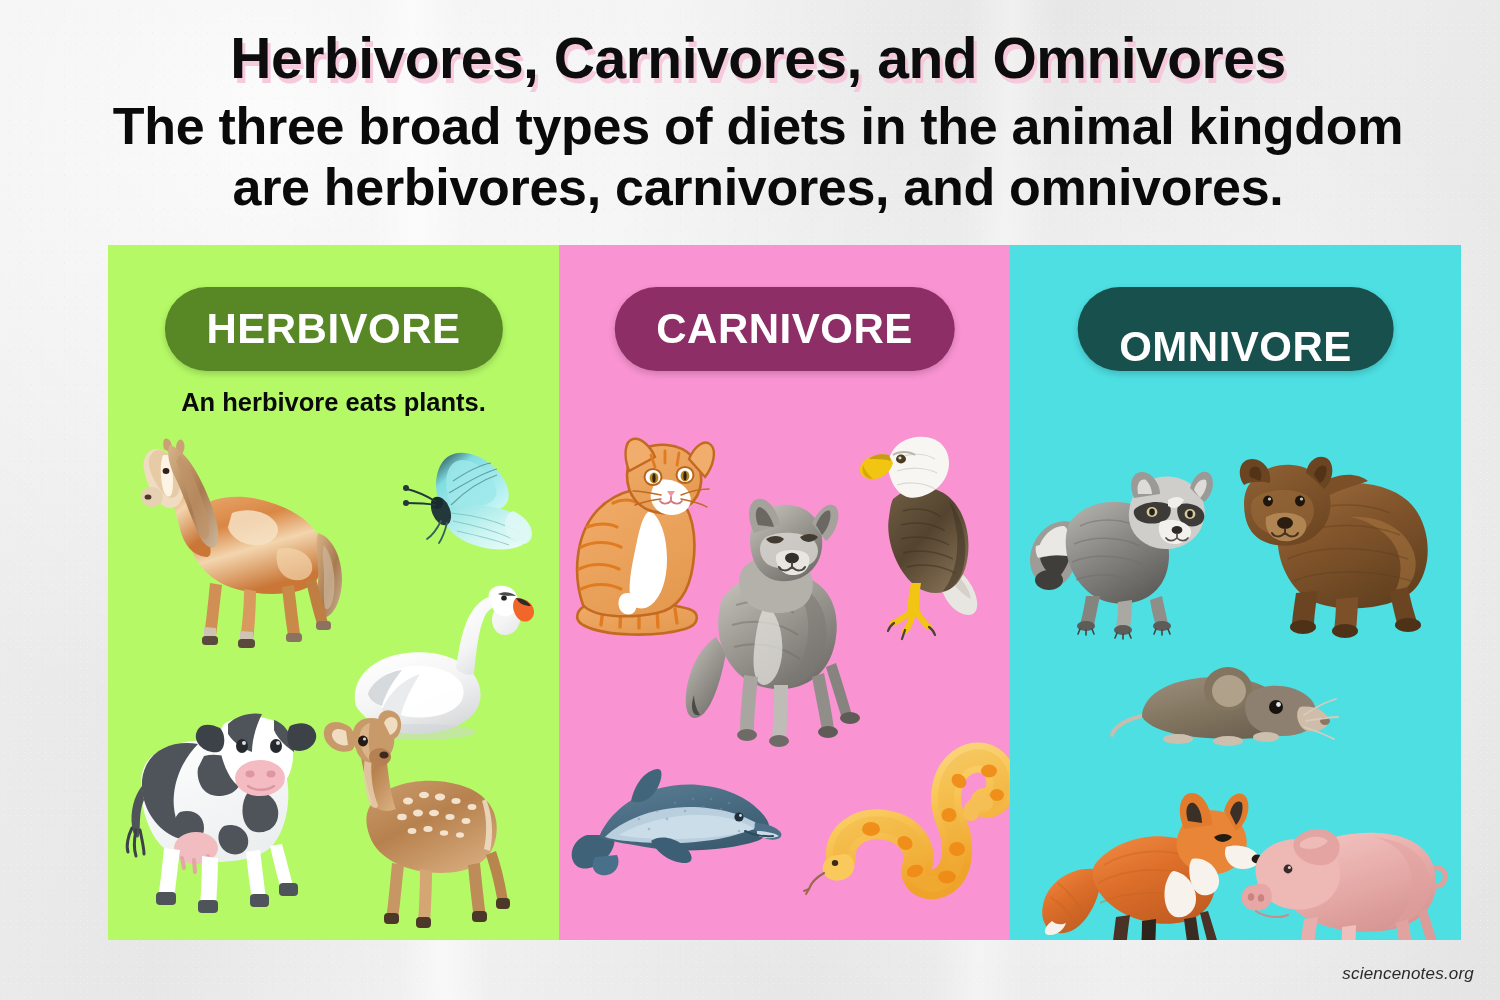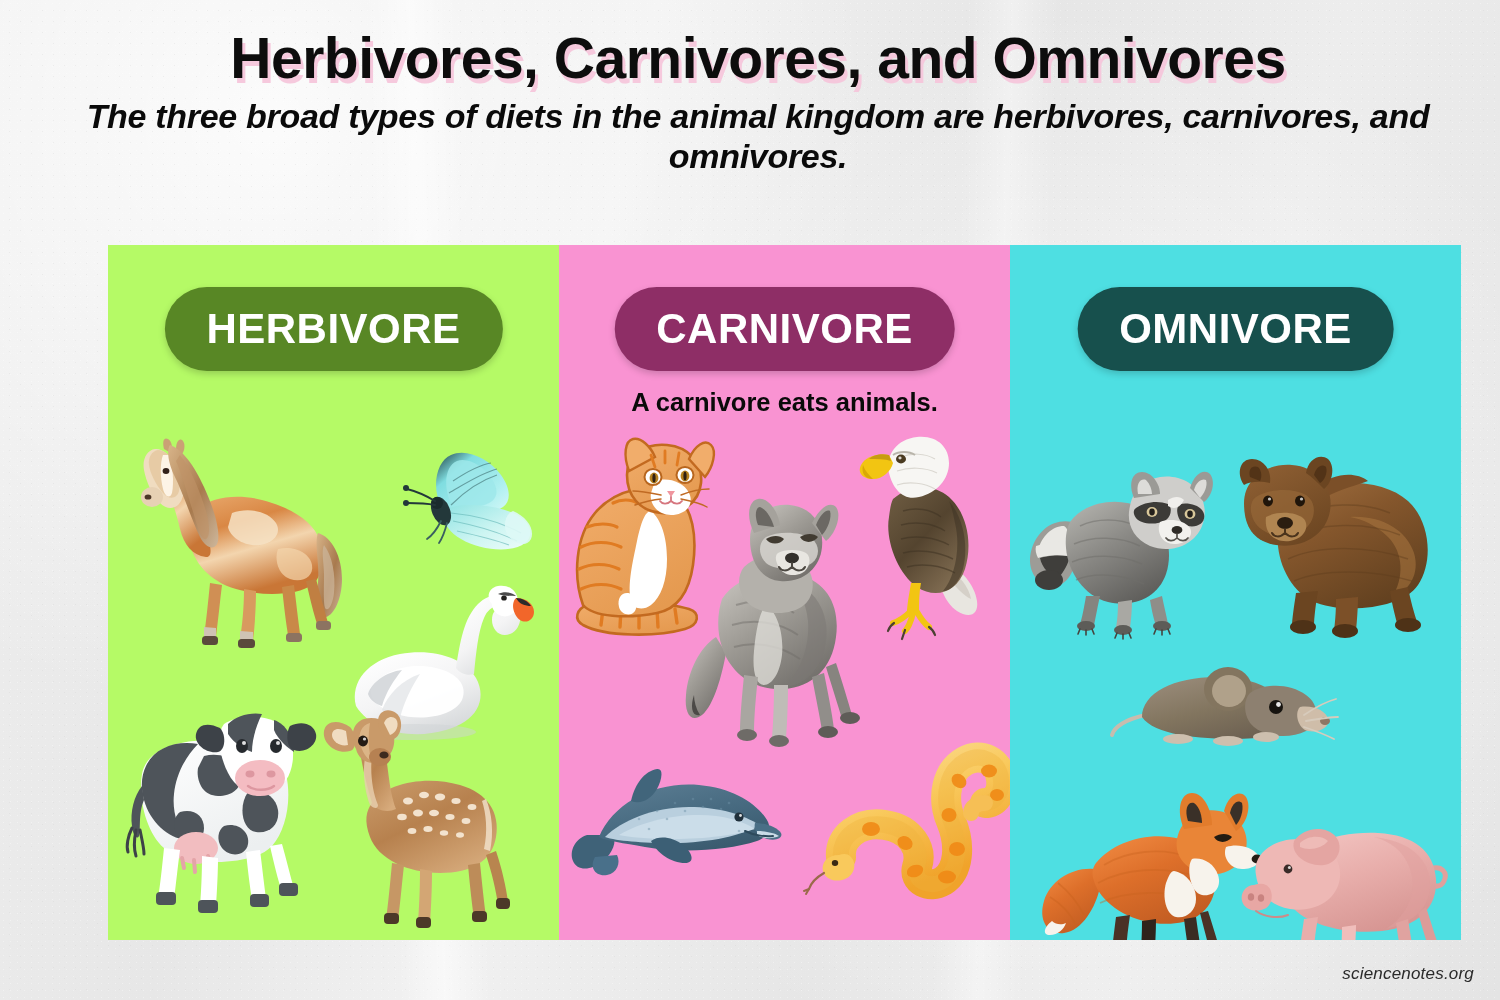--- a/index.html
+++ b/index.html
@@ -60,26 +60,25 @@
     font-size: 57px;
     font-weight: bold;
     letter-spacing: -0.5px;
     color: #0d0d0d;
     text-shadow: 3px 5px 0 rgba(246, 198, 219, 0.95);
     line-height: 1.08;
   }
   .subtitle {
     margin: 6px auto 8px;
     width: 1360px;
-    font-size: 34px;
+    font-size: 52px;
     font-weight: bold;
     color: #0a0a0a;
     line-height: 1.18;
     letter-spacing: -0.3px;
-    font-style: italic;
   }
 
   
   .panels {
     position: absolute;
     top: 245px;
     left: 62px;
     width: 1382px;
     height: 903px;
     display: flex;
@@ -157,20 +156,21 @@
     <h1 class="main-title">Herbivores, Carnivores, and Omnivores</h1>
     <p class="subtitle">The three broad types of diets in the animal kingdom are herbivores, carnivores, and omnivores.</p>
   </div>
 
   <div class="panels">
 
     <div class="panel" style="background:#b5fa66;">
       <div class="panel-pill" style="background:#588725;">
         <span>HERBIVORE</span>
       </div>
+      <div class="panel-caption">An herbivore eats plants.</div>
 
       <div class="animal-layer">
 
         <div class="animal" style="left:28px; top:192px;">
           <svg width="220" height="215" viewBox="0 0 220 215">
             <defs>
               <linearGradient id="hCoat" x1="0" y1="0" x2="0.4" y2="1">
                 <stop offset="0%" stop-color="#e9a96d"></stop>
                 <stop offset="35%" stop-color="#d98744"></stop>
                 <stop offset="62%" stop-color="#f3d5ae"></stop>
@@ -414,21 +414,20 @@
           </svg>
         </div>
 
       </div>
     </div>
 
     <div class="panel" style="background:#f993d2;">
       <div class="panel-pill" style="background:#8e2e66;">
         <span>CARNIVORE</span>
       </div>
-      <div class="panel-caption">A carnivore eats animals.</div>
 
       <div class="animal-layer">
 
         <div class="animal" style="left:10px; top:192px;">
           <svg width="160" height="220" viewBox="0 0 160 220">
             <defs>
               <linearGradient id="catFur" x1="0" y1="0" x2="0.6" y2="1">
                 <stop offset="0%" stop-color="#f1ad6b"></stop>
                 <stop offset="100%" stop-color="#e59a50"></stop>
               </linearGradient>
@@ -675,21 +674,21 @@
             <path d="M-10 144 L-15 146 M-10 144 L-13 149" stroke="#9a6a4a" stroke-width="2" fill="none" stroke-linecap="round"></path>
 
             <path d="M166 58 C158 58 152 62 152 68" stroke="#f6bf55" stroke-width="16" fill="none" stroke-linecap="round"></path>
           </svg>
         </div>
 
       </div>
     </div>
 
     <div class="panel" style="background:#4edfe2;">
-      <div class="panel-pill" style="background:#17504d;">
+      <div class="panel-pill" style="background:#17504d;align-items:flex-end;">
         <span>OMNIVORE</span>
       </div>
 
       <div class="animal-layer">
 
         <div class="animal" style="left:12px; top:215px;">
           <svg width="195" height="175" viewBox="0 0 195 175">
             <defs>
               <linearGradient id="rcFur" x1="0.1" y1="0" x2="0.7" y2="1">
                 <stop offset="0%" stop-color="#b4b3ae"></stop>

